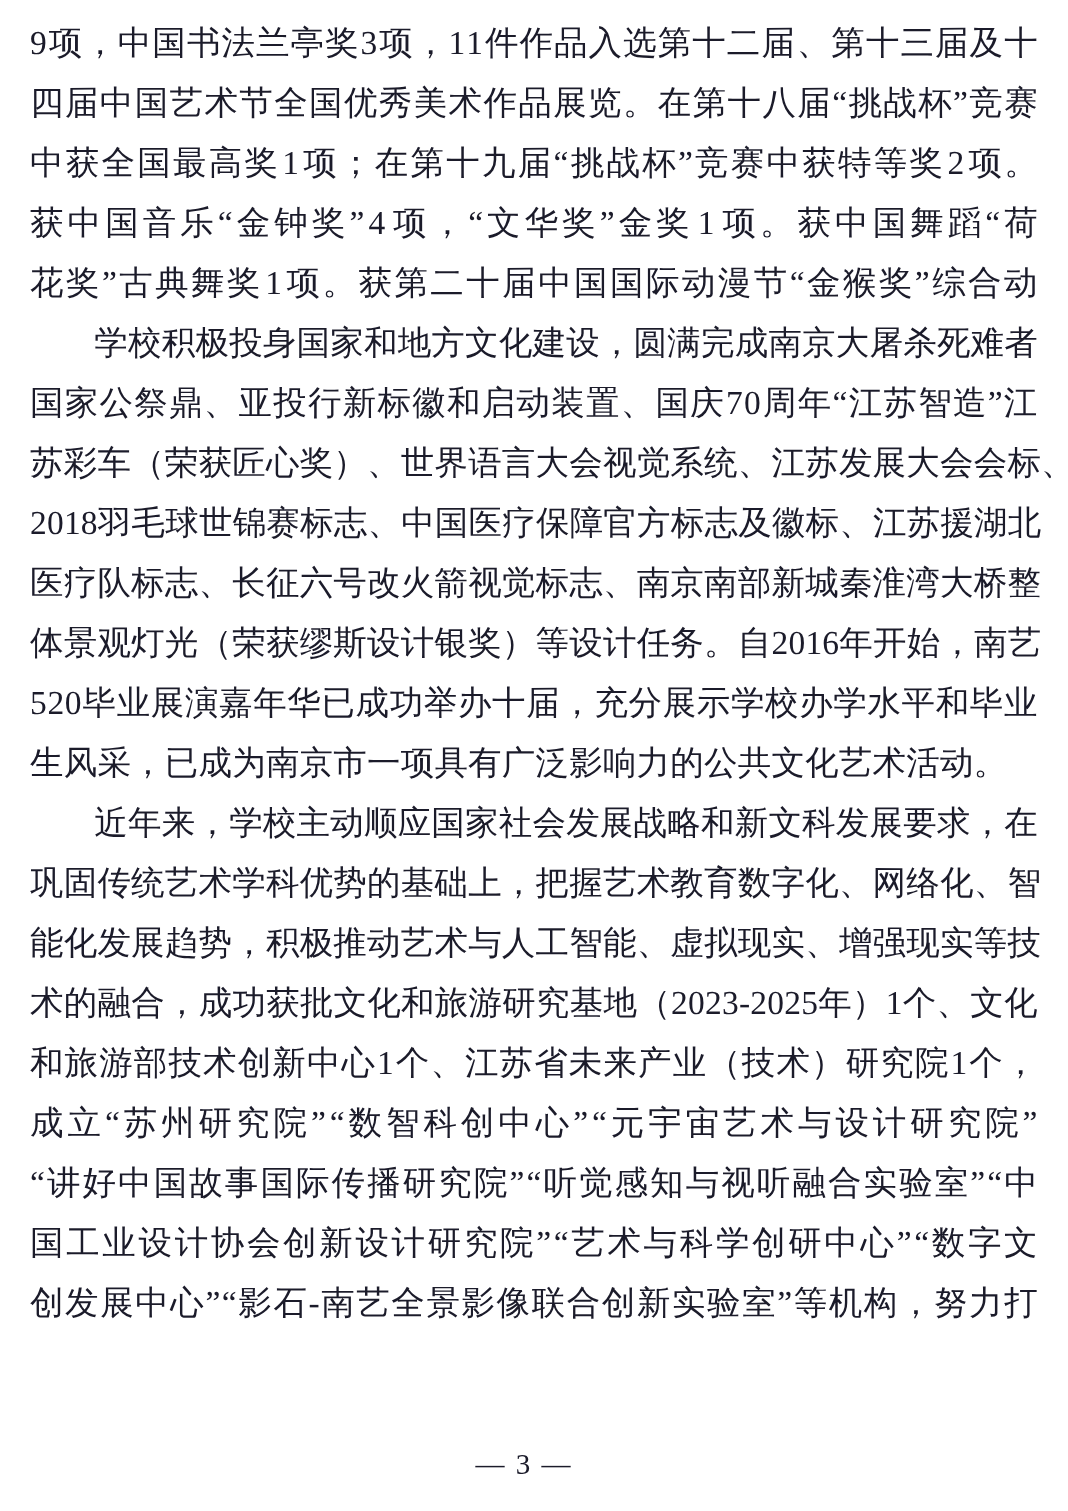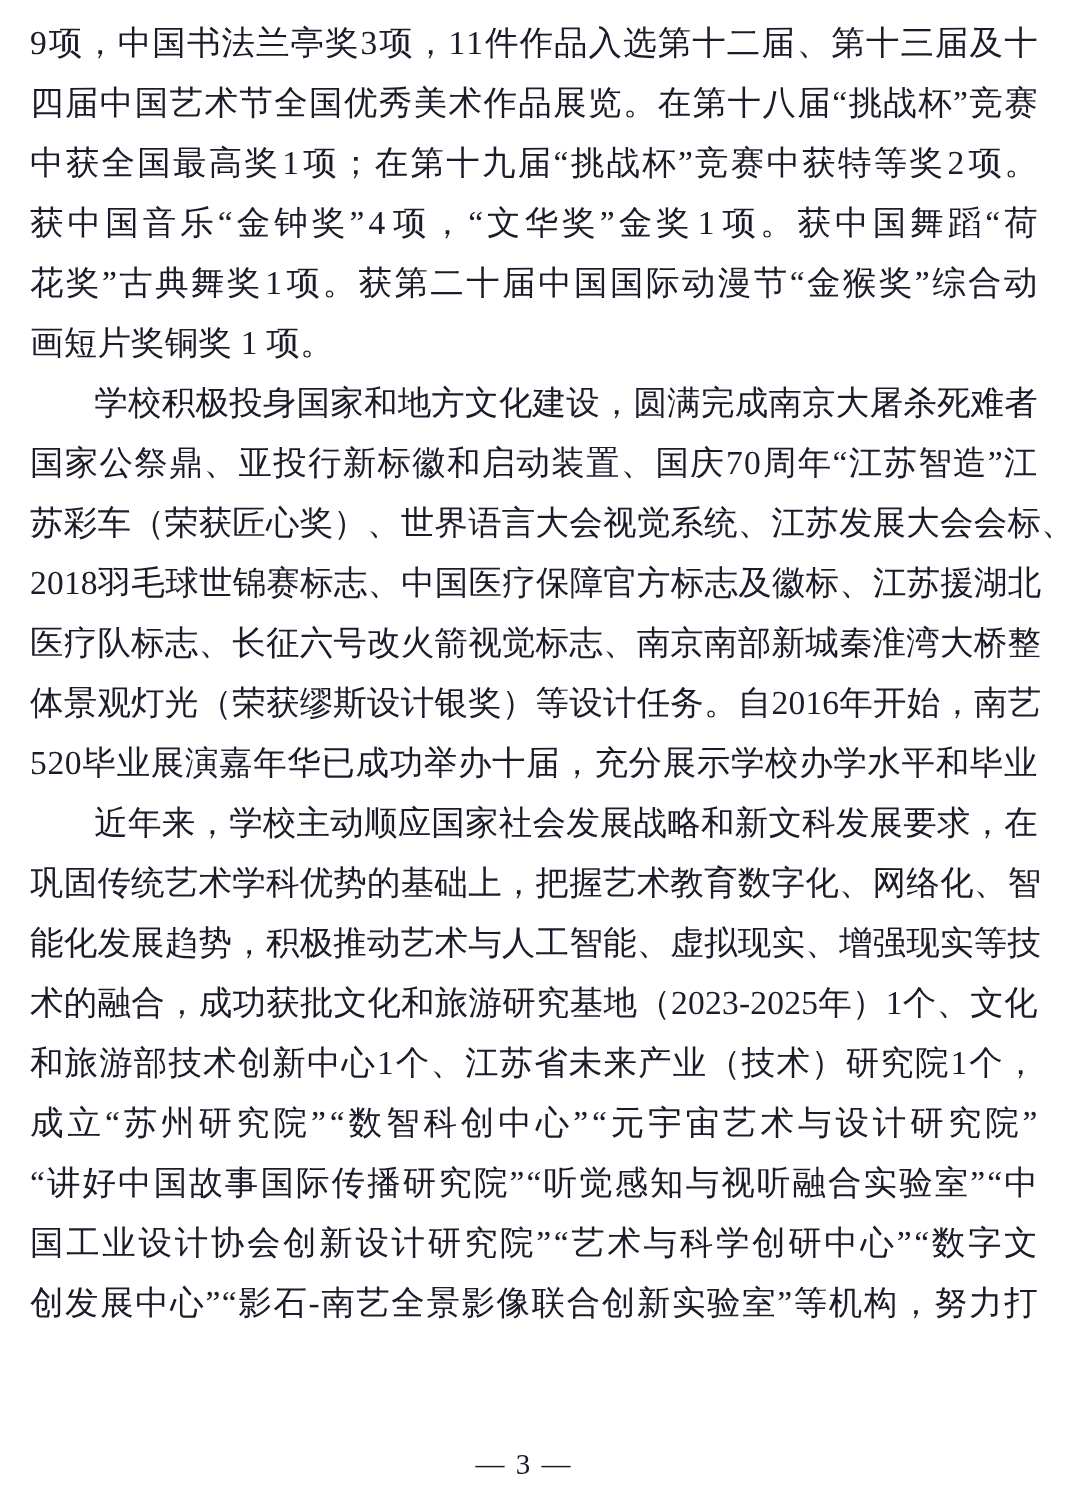--- a/index.html
+++ b/index.html
@@ -228,21 +228,20 @@
         <span>节</span>
         <span>“</span>
         <span>金</span>
         <span>猴</span>
         <span>奖</span>
         <span>”</span>
         <span>综</span>
         <span>合</span>
         <span>动</span>
       </div>
-      <div class="doc-line">画短片奖铜奖 1 项。</div>
       <div class="doc-line justify">
         <span style="width: 67px;"></span>
         <span>学</span>
         <span>校</span>
         <span>积</span>
         <span>极</span>
         <span>投</span>
         <span>身</span>
         <span>国</span>
         <span>家</span>
@@ -465,20 +464,21 @@
         <span>学</span>
         <span>校</span>
         <span>办</span>
         <span>学</span>
         <span>水</span>
         <span>平</span>
         <span>和</span>
         <span>毕</span>
         <span>业</span>
       </div>
+      <div class="doc-line">生风采，已成为南京市一项具有广泛影响力的公共文化艺术活动。</div>
       <div class="doc-line justify">
         <span style="width: 67px;"></span>
         <span>近</span>
         <span>年</span>
         <span>来</span>
         <span>，</span>
         <span>学</span>
         <span>校</span>
         <span>主</span>
         <span>动</span>

